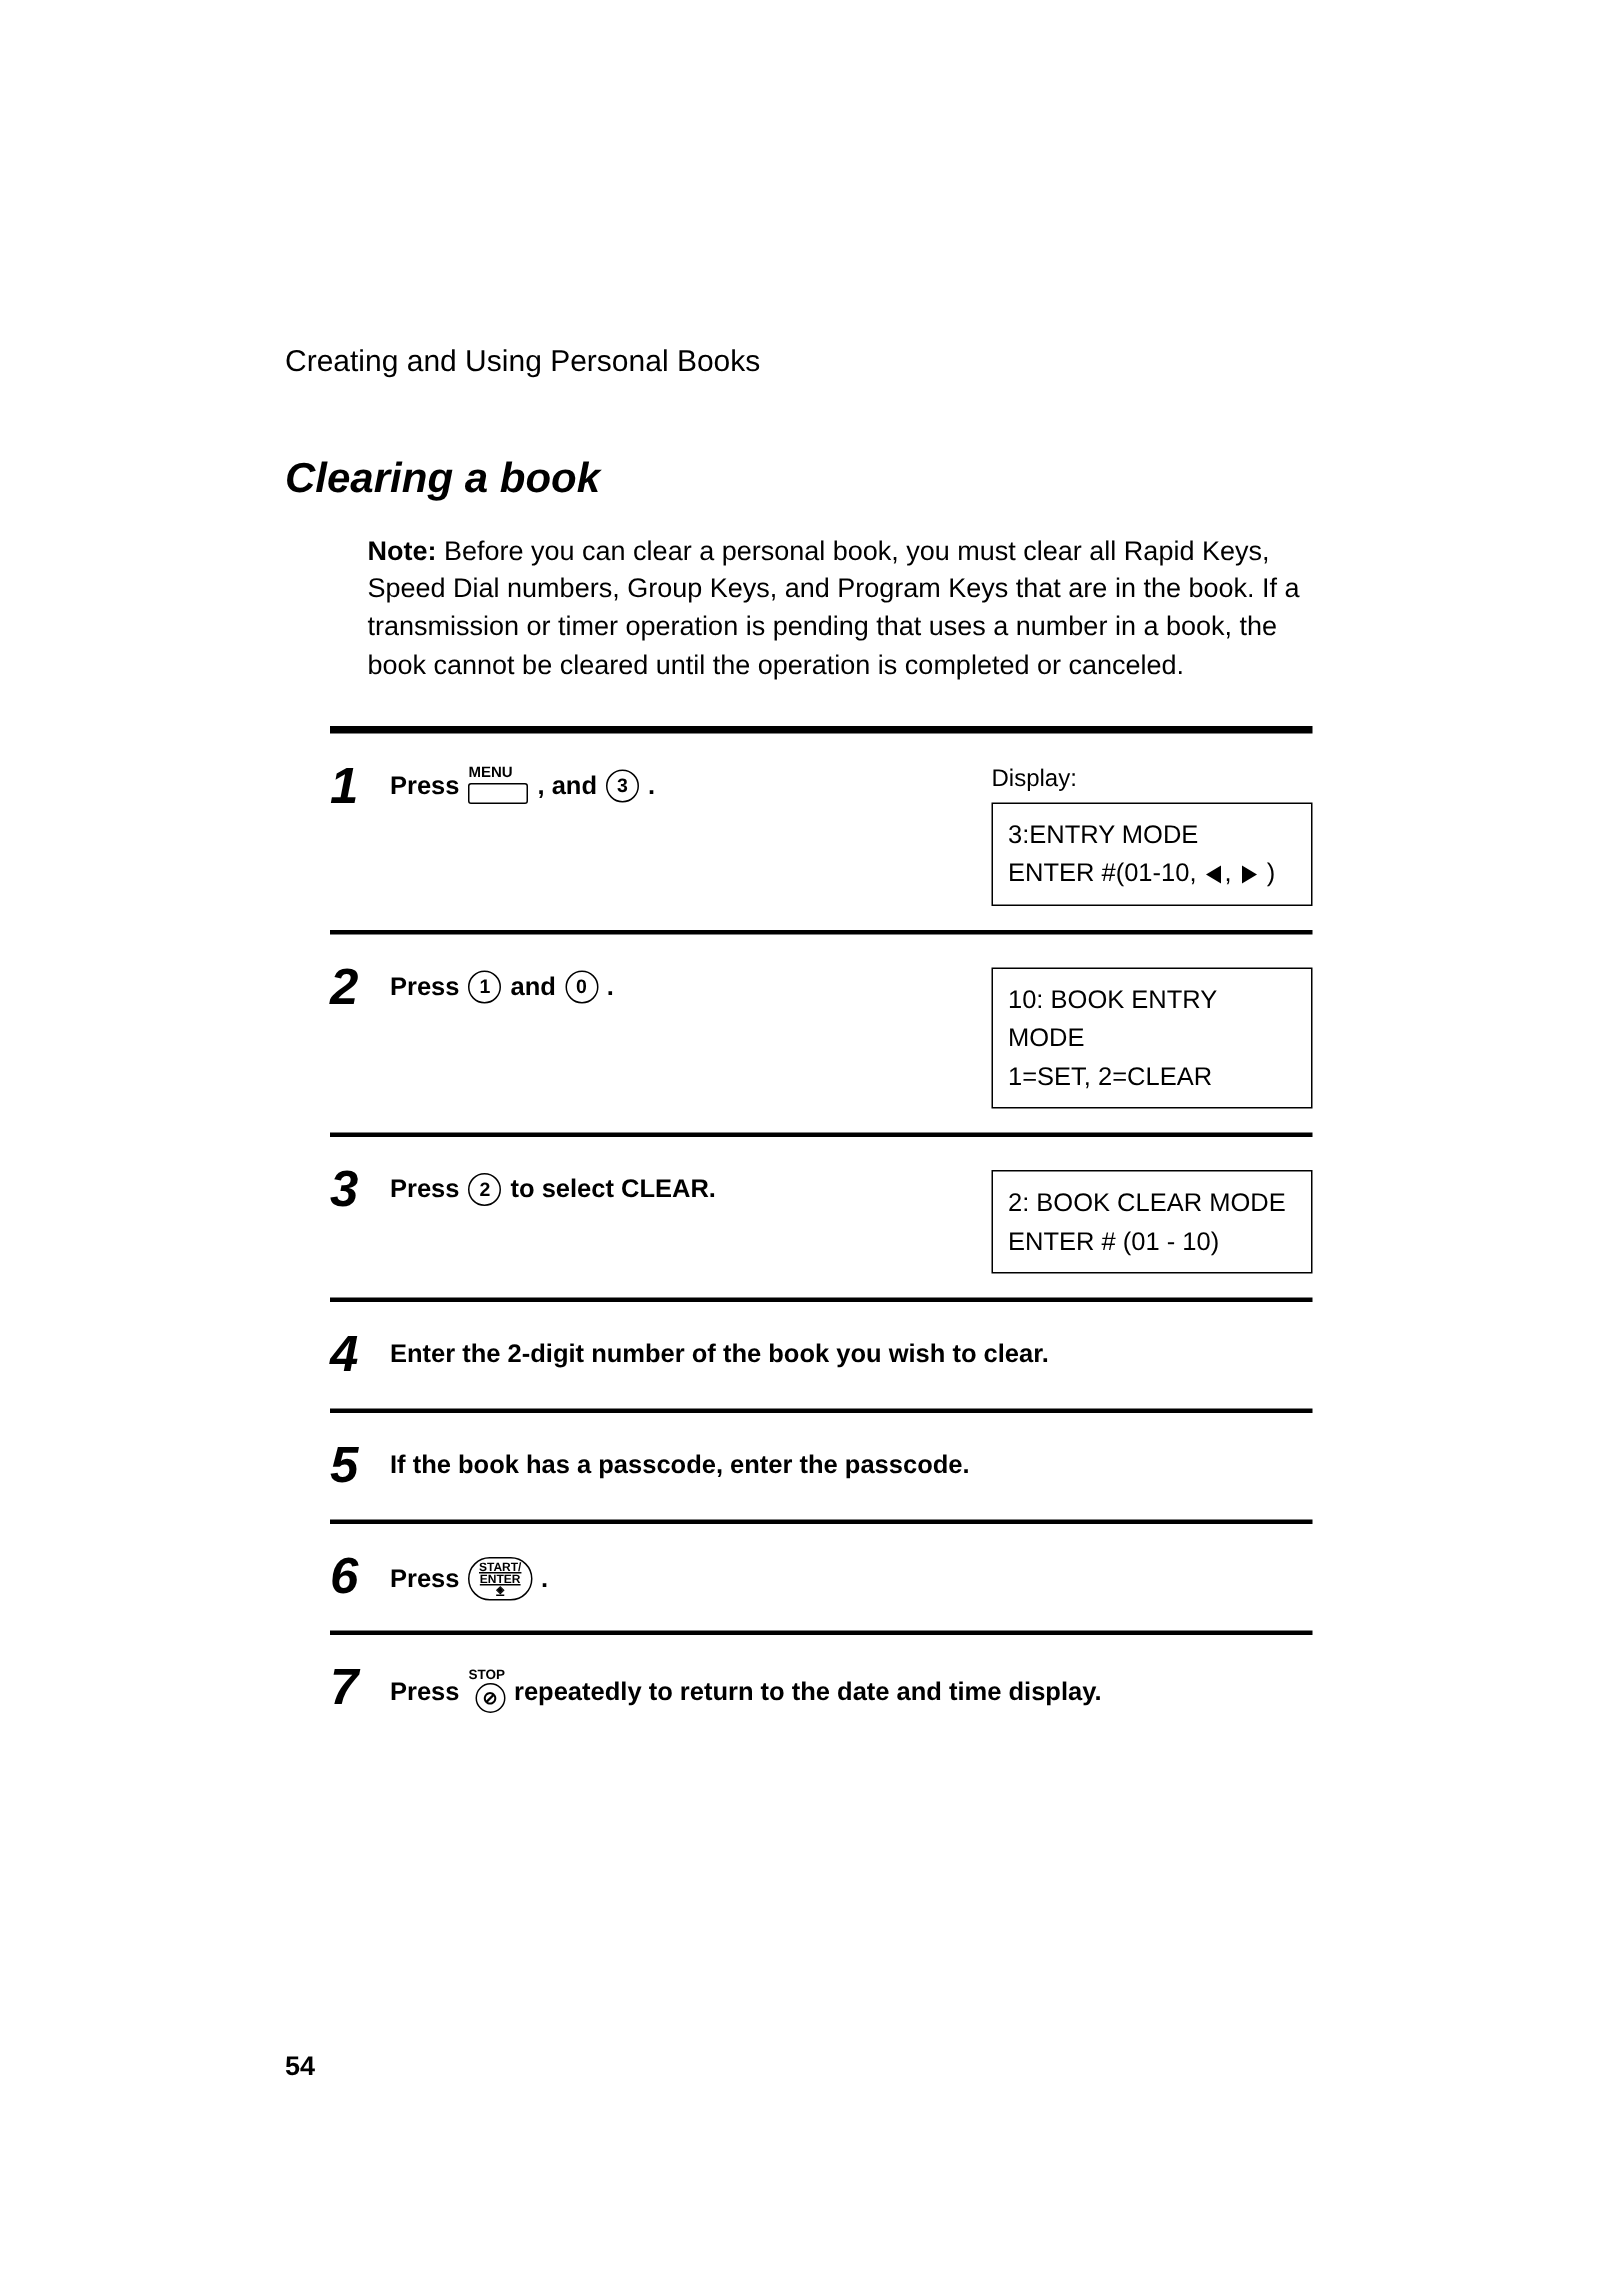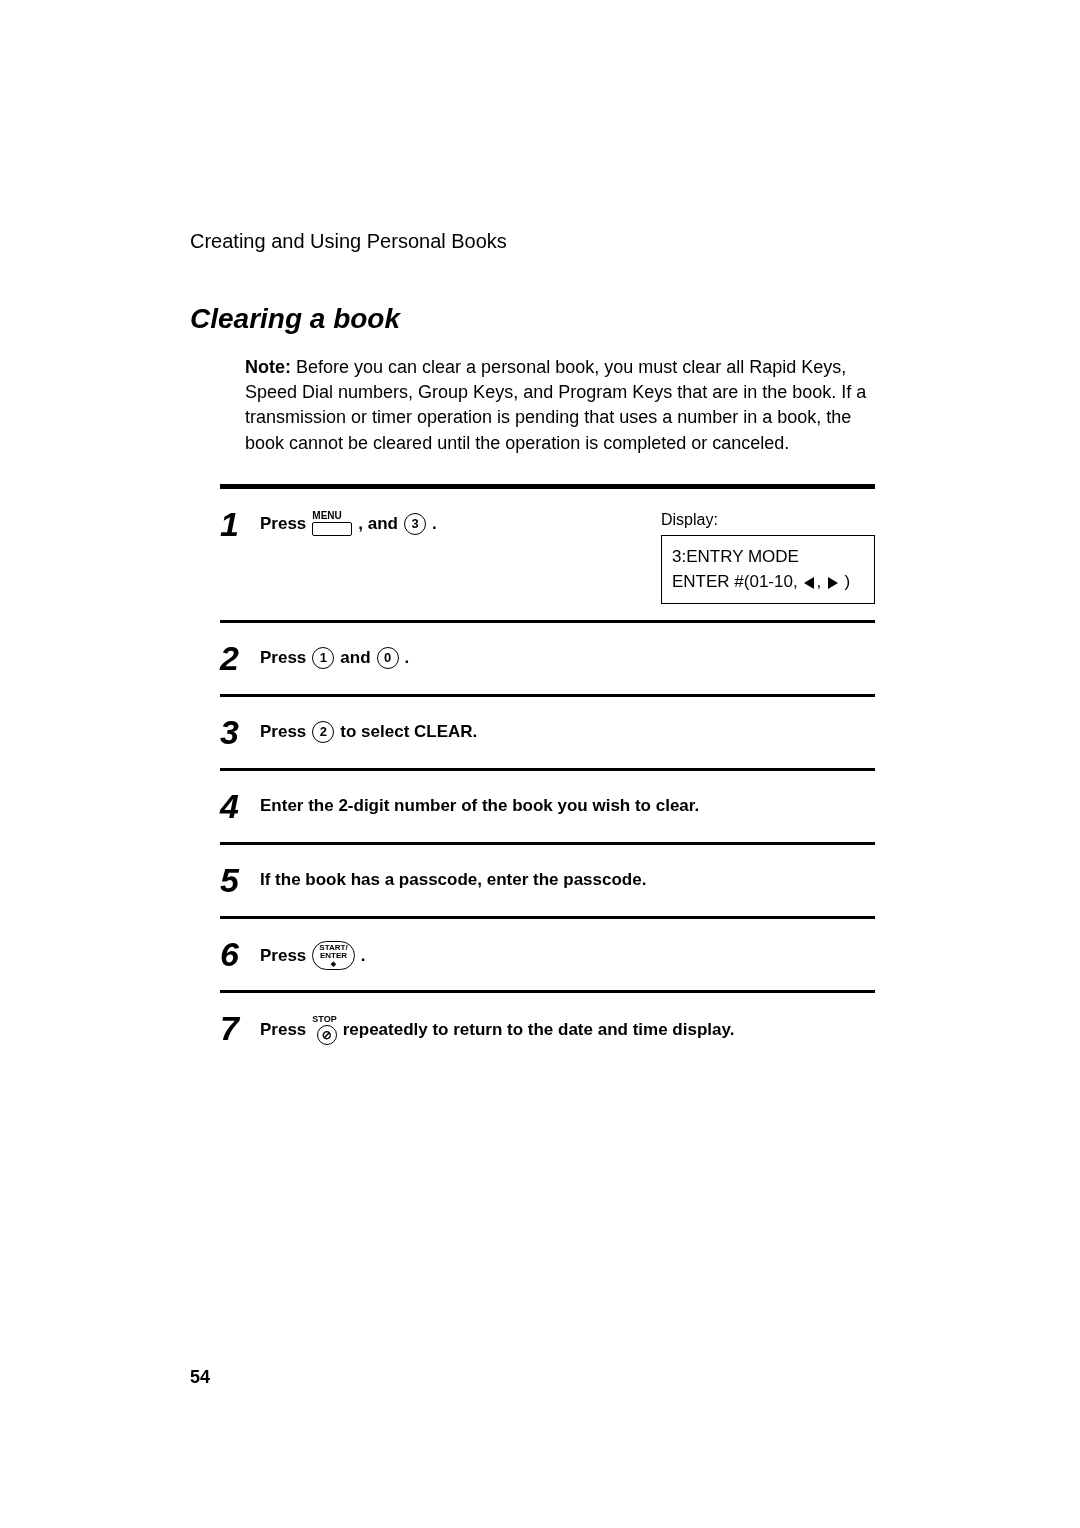--- a/index.html
+++ b/index.html
@@ -128,20 +128,21 @@
     }
     .start-key {
       display: inline-flex;
       align-items: center;
       justify-content: center;
       border: 1.5px solid #000;
       border-radius: 18px;
       padding: 2px 6px;
       margin: 0 2px;
       vertical-align: middle;
+      text-decoration: underline;
     }
     .start-key .inner {
       text-align: center;
       line-height: 1;
     }
     .start-key .l1 {
       font-size: 8px;
       font-weight: bold;
       display: block;
     }
@@ -244,30 +245,42 @@
   <div class="step-row">
     <div class="step-num">2</div>
     <div class="step-content">
       <div class="step-instruction">
         <span class="txt">Press</span>
         <span class="num-key">1</span>
         <span class="txt">and</span>
         <span class="num-key">0</span>
         <span class="txt">.</span>
       </div>
+      <div class="display-area">
+        <div class="display-box">
+          <div>10: BOOK ENTRY MODE</div>
+          <div>1=SET, 2=CLEAR</div>
+        </div>
+      </div>
     </div>
   </div>
 
   <div class="step-row">
     <div class="step-num">3</div>
     <div class="step-content">
       <div class="step-instruction">
         <span class="txt">Press</span>
         <span class="num-key">2</span>
         <span class="txt">to select CLEAR.</span>
+      </div>
+      <div class="display-area">
+        <div class="display-box">
+          <div>2: BOOK CLEAR MODE</div>
+          <div>ENTER # (01 - 10)</div>
+        </div>
       </div>
     </div>
   </div>
 
   <div class="step-row">
     <div class="step-num">4</div>
     <div class="step-content">
       <div class="step-instruction">
         <span class="txt">Enter the 2-digit number of the book you wish to clear.</span>
       </div>

